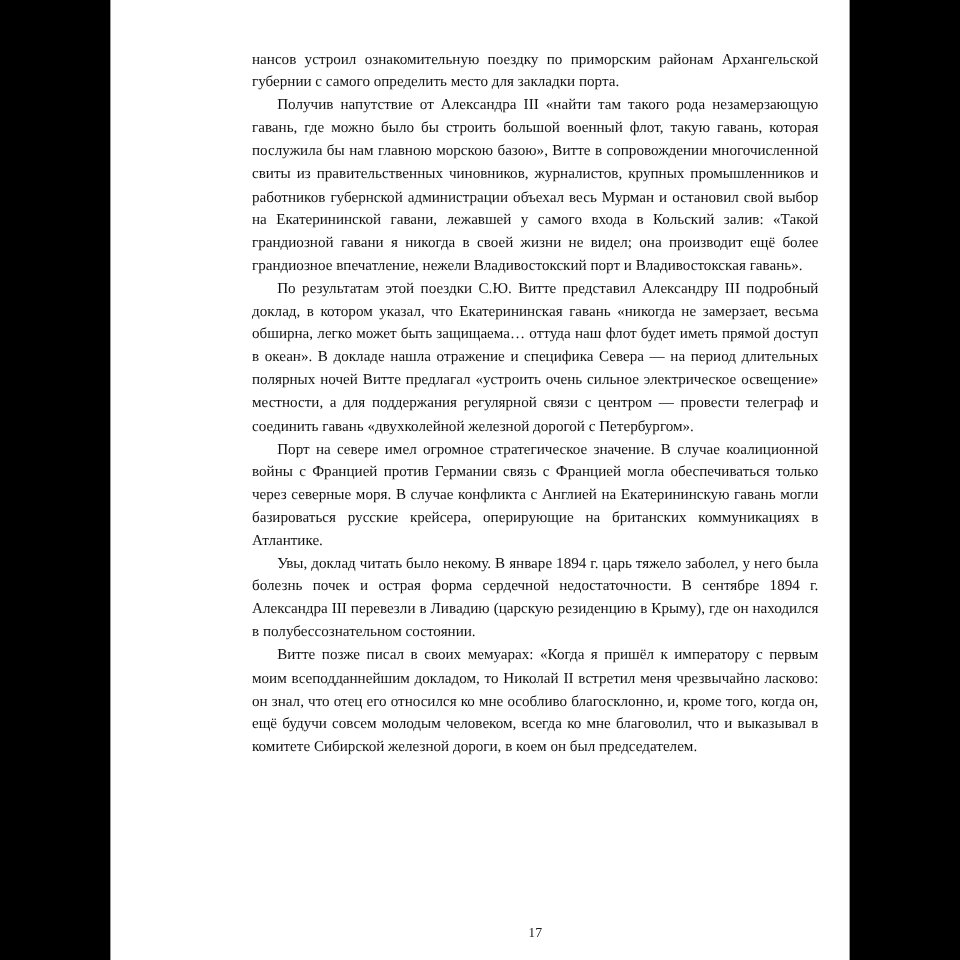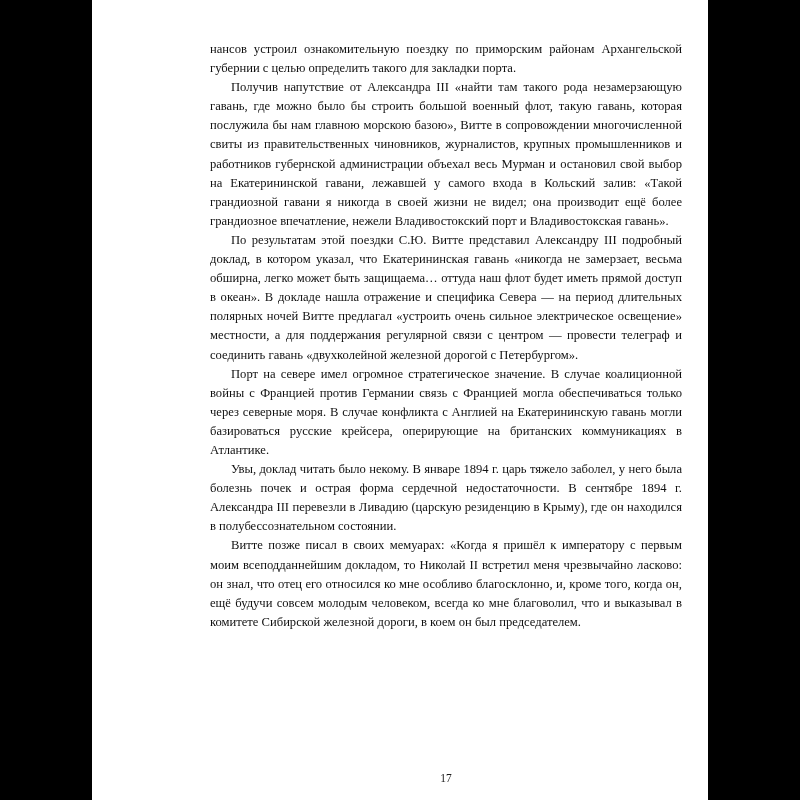--- a/index.html
+++ b/index.html
@@ -50,21 +50,21 @@
     font-size: 11.5px;
     color: #1a1a1a;
   }
 </style>
 </head>
 <body>
 
 <div id="page">
   <div id="sheet">
     <div id="text-column">
-      <p>нансов устроил ознакомительную поездку по приморским районам Архангельской губернии с целью определить такого для закладки порта.</p>
+      <p>нансов устроил ознакомительную поездку по приморским районам Архангельской губернии с самого определить место для закладки порта.</p>
       <p class="indent">Получив напутствие от Александра III «найти там такого рода незамерзающую гавань, где можно было бы строить большой военный флот, такую гавань, которая послужила бы нам главною морскою базою», Витте в сопровождении многочисленной свиты из правительственных чиновников, журналистов, крупных промышленников и работников губернской администрации объехал весь Мурман и остановил свой выбор на Екатерининской гавани, лежавшей у самого входа в Кольский залив: «Такой грандиозной гавани я никогда в своей жизни не видел; она производит ещё более грандиозное впечатление, нежели Владивостокский порт и Владивостокская гавань».</p>
       <p class="indent">По результатам этой поездки С.Ю. Витте представил Александру III подробный доклад, в котором указал, что Екатерининская гавань «никогда не замерзает, весьма обширна, легко может быть защищаема… оттуда наш флот будет иметь прямой доступ в океан». В докладе нашла отражение и специфика Севера — на период длительных полярных ночей Витте предлагал «устроить очень сильное электрическое освещение» местности, а для поддержания регулярной связи с центром — провести телеграф и соединить гавань «двухколейной железной дорогой с Петербургом».</p>
       <p class="indent">Порт на севере имел огромное стратегическое значение. В случае коалиционной войны с Францией против Германии связь с Францией могла обеспечиваться только через северные моря. В случае конфликта с Англией на Екатерининскую гавань могли базироваться русские крейсера, оперирующие на британских коммуникациях в Атлантике.</p>
       <p class="indent">Увы, доклад читать было некому. В январе 1894 г. царь тяжело заболел, у него была болезнь почек и острая форма сердечной недостаточности. В сентябре 1894 г. Александра III перевезли в Ливадию (царскую резиденцию в Крыму), где он находился в полубессознательном состоянии.</p>
       <p class="indent">Витте позже писал в своих мемуарах: «Когда я пришёл к императору с первым моим всеподданнейшим докладом, то Николай II встретил меня чрезвычайно ласково: он знал, что отец его относился ко мне особливо благосклонно, и, кроме того, когда он, ещё будучи совсем молодым человеком, всегда ко мне благоволил, что и выказывал в комитете Сибирской железной дороги, в коем он был председателем.</p>
     </div>
     <div id="folio">17</div>
   </div>
 </div>
 

